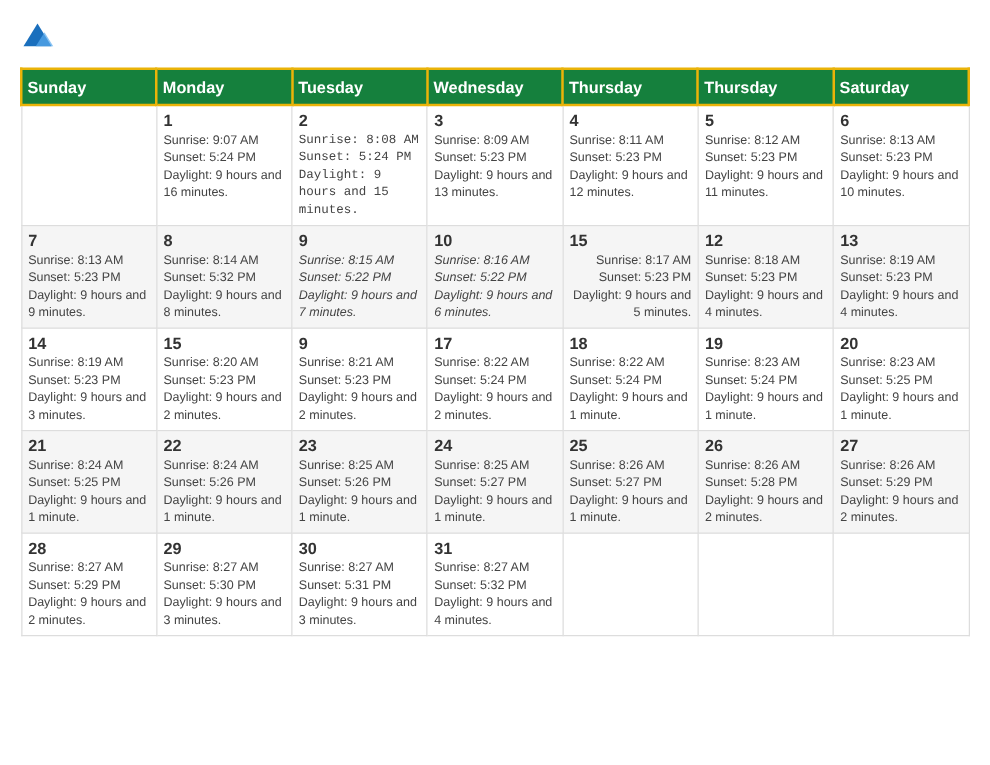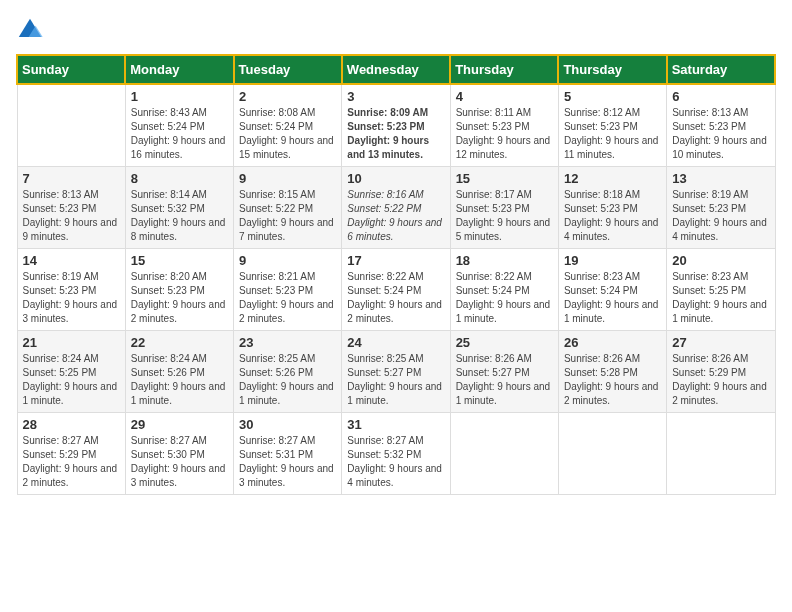--- a/index.html
+++ b/index.html
@@ -110,33 +110,33 @@
         <th>Thursday</th>
         <th>Thursday</th>
         <th>Saturday</th>
       </tr>
   </thead>
   <tbody id="calendar-body">
   <tr>
         <td class="empty-cell"></td>
         <td>
           <span class="day-number">1</span>
-          <div class="day-info" style="white-space: pre-line;">Sunrise: 8:43 AM
+          <div class="day-info" style="white-space: pre-line;">Sunrise: 9:07 AM
 Sunset: 5:24 PM
 Daylight: 9 hours and 16 minutes.</div>
         </td>
         <td>
           <span class="day-number">2</span>
-          <div class="day-info" style="white-space: pre-line;">Sunrise: 8:08 AM
+          <div class="day-info" style="white-space: pre-line; font-family: Liberation Mono, monospace;">Sunrise: 8:08 AM
 Sunset: 5:24 PM
 Daylight: 9 hours and 15 minutes.</div>
         </td>
         <td>
           <span class="day-number">3</span>
-          <div class="day-info" style="white-space: pre-line; font-weight: bold;">Sunrise: 8:09 AM
+          <div class="day-info" style="white-space: pre-line;">Sunrise: 8:09 AM
 Sunset: 5:23 PM
 Daylight: 9 hours and 13 minutes.</div>
         </td>
         <td>
           <span class="day-number">4</span>
           <div class="day-info" style="white-space: pre-line;">Sunrise: 8:11 AM
 Sunset: 5:23 PM
 Daylight: 9 hours and 12 minutes.</div>
         </td>
         <td>
@@ -160,33 +160,33 @@
 Daylight: 9 hours and 9 minutes.</div>
         </td>
         <td>
           <span class="day-number">8</span>
           <div class="day-info" style="white-space: pre-line;">Sunrise: 8:14 AM
 Sunset: 5:32 PM
 Daylight: 9 hours and 8 minutes.</div>
         </td>
         <td>
           <span class="day-number">9</span>
-          <div class="day-info" style="white-space: pre-line;">Sunrise: 8:15 AM
+          <div class="day-info" style="white-space: pre-line; font-style: italic;">Sunrise: 8:15 AM
 Sunset: 5:22 PM
 Daylight: 9 hours and 7 minutes.</div>
         </td>
         <td>
           <span class="day-number">10</span>
           <div class="day-info" style="white-space: pre-line; font-style: italic;">Sunrise: 8:16 AM
 Sunset: 5:22 PM
 Daylight: 9 hours and 6 minutes.</div>
         </td>
         <td>
           <span class="day-number">15</span>
-          <div class="day-info" style="white-space: pre-line;">Sunrise: 8:17 AM
+          <div class="day-info" style="white-space: pre-line; text-align: right;">Sunrise: 8:17 AM
 Sunset: 5:23 PM
 Daylight: 9 hours and 5 minutes.</div>
         </td>
         <td>
           <span class="day-number">12</span>
           <div class="day-info" style="white-space: pre-line;">Sunrise: 8:18 AM
 Sunset: 5:23 PM
 Daylight: 9 hours and 4 minutes.</div>
         </td>
         <td>

